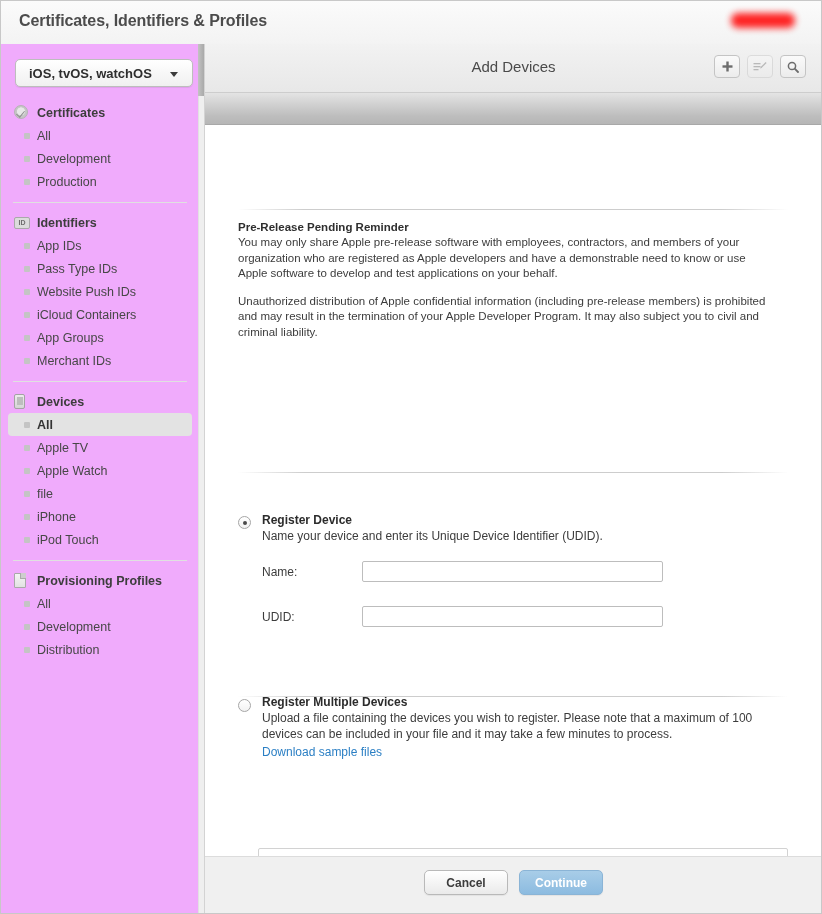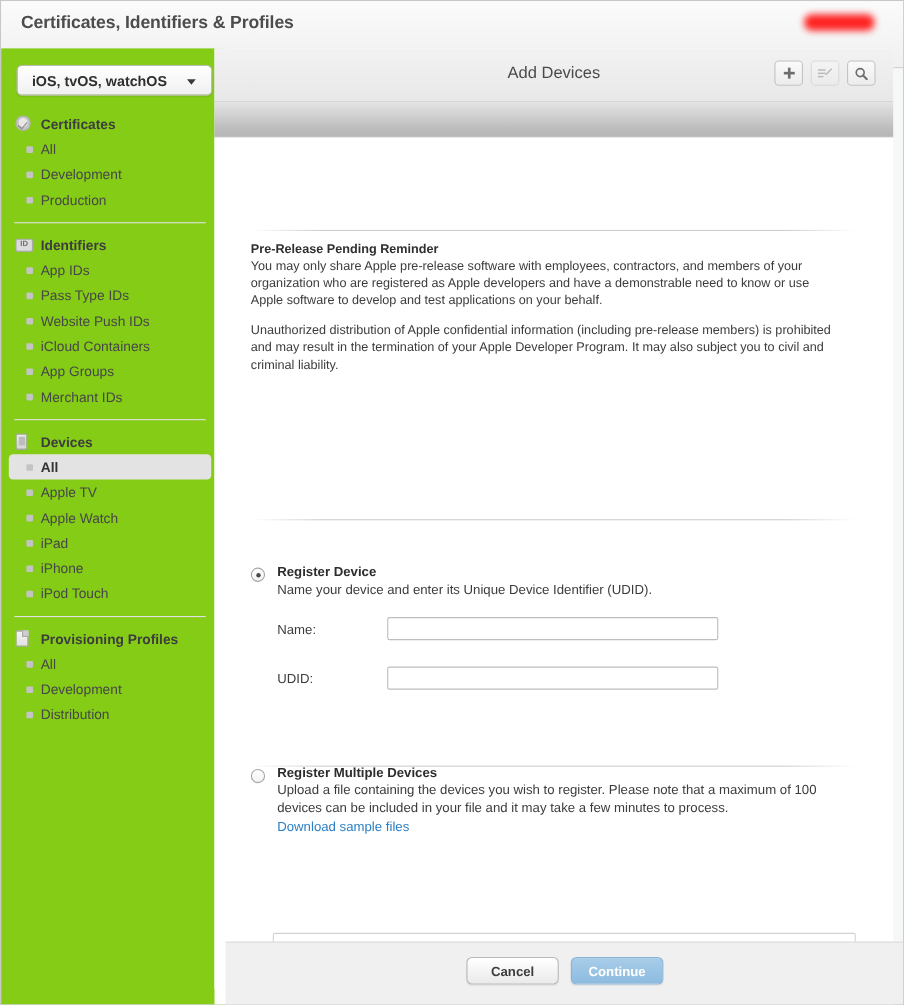--- a/index.html
+++ b/index.html
@@ -37,21 +37,21 @@
     border-radius: 7px;
     background: #ff1111;
     filter: blur(3.5px);
     opacity: 0.92;
   }
 
   
   .sidebar {
     position: absolute; left: 0; top: 43px;
     width: 204px; height: 871px;
-    background: #84cc16;
+    background: #f0abfc;
     border-right: 1px solid #d3d3d3;
     overflow: hidden;
   }
   .sb-scrolltrack {
     position: absolute; right: 0px; top: 0;
     width: 6px; height: 871px;
     background: #efefef;
     border-left: 1px solid #e2e2e2;
   }
   .sb-scrollthumb {
@@ -174,21 +174,21 @@
     border-radius: 1px;
   }
   .nav-item.selected {
     background: #e3e3e3;
     font-weight: bold;
     color: #333;
   }
 
   
   .main {
-    position: absolute; left: 194px; top: 43px;
+    position: absolute; left: 204px; top: 43px;
     width: 617px; height: 871px;
     background: #ffffff;
     text-decoration: underline;
   }
   .toolbar {
     position: relative;
     height: 49px;
     background: linear-gradient(to bottom, #f2f2f2 0%, #e8e8e8 100%);
     border-bottom: 1px solid #cdcdcd;
   }
@@ -463,21 +463,21 @@
         <div class="nav-item">
           <span class="bullet"></span>
           <span>Apple TV</span>
         </div>
         <div class="nav-item">
           <span class="bullet"></span>
           <span>Apple Watch</span>
         </div>
         <div class="nav-item">
           <span class="bullet"></span>
-          <span>iPad</span>
+          <span>file</span>
         </div>
         <div class="nav-item">
           <span class="bullet"></span>
           <span>iPhone</span>
         </div>
         <div class="nav-item">
           <span class="bullet"></span>
           <span>iPod Touch</span>
         </div>
       </div>

